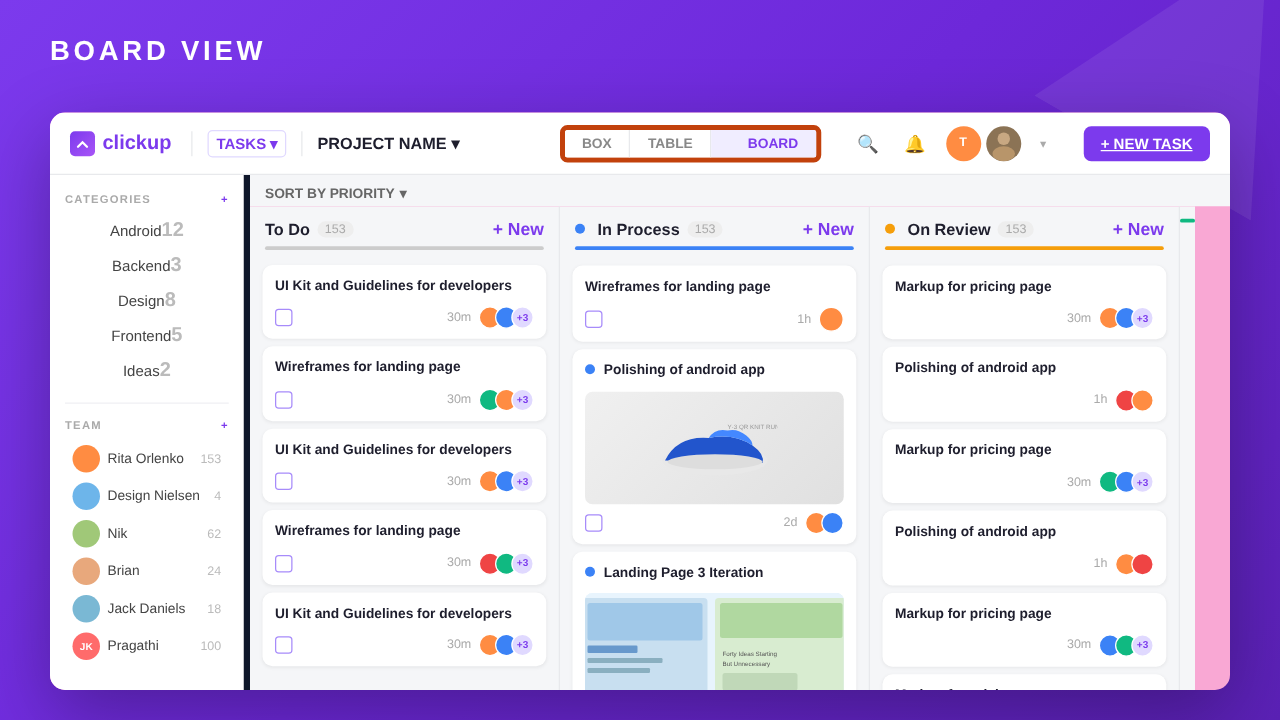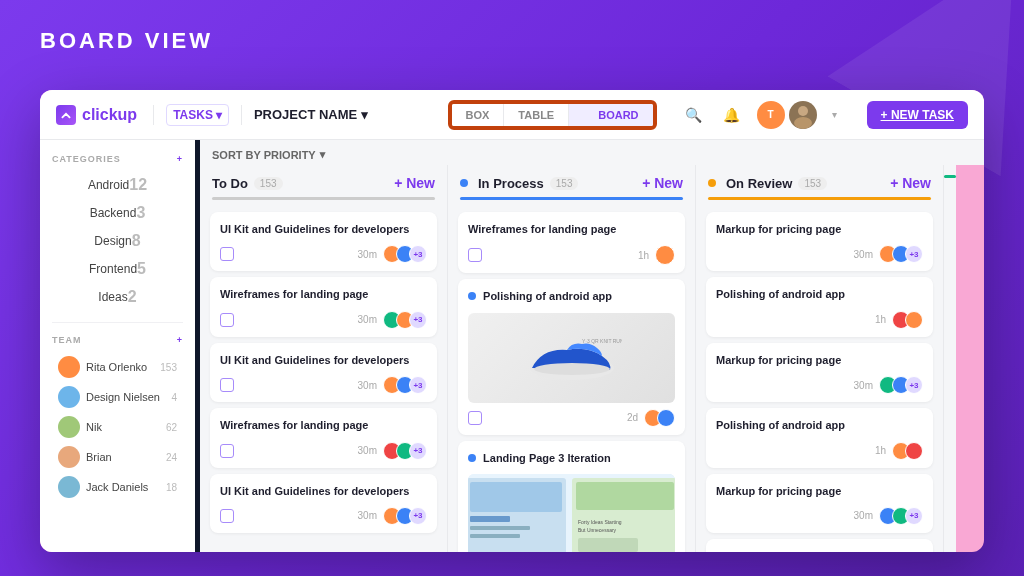--- a/index.html
+++ b/index.html
@@ -436,20 +436,25 @@
       <div class="team-member">
         <div class="team-avatar" style="background:#e8a87c; width:22px;height:22px;border-radius:50%;"></div>
         <span class="team-name">Brian</span>
         <span class="team-count">24</span>
       </div>
       <div class="team-member">
         <div class="team-avatar" style="background:#7ab8d4; width:22px;height:22px;border-radius:50%;"></div>
         <span class="team-name">Jack Daniels</span>
         <span class="team-count">18</span>
       </div>
+      <div class="team-member">
+        <div class="avatar-jk">JK</div>
+        <span class="team-name">Pragathi</span>
+        <span class="team-count">100</span>
+      </div>
     </div>
 
     <div class="board-content">
       <div class="sort-row">
         <span>SORT BY PRIORITY</span>
         <span style="cursor:pointer;">▾</span>
       </div>
       <div class="columns-row">
 
         <div class="column">

